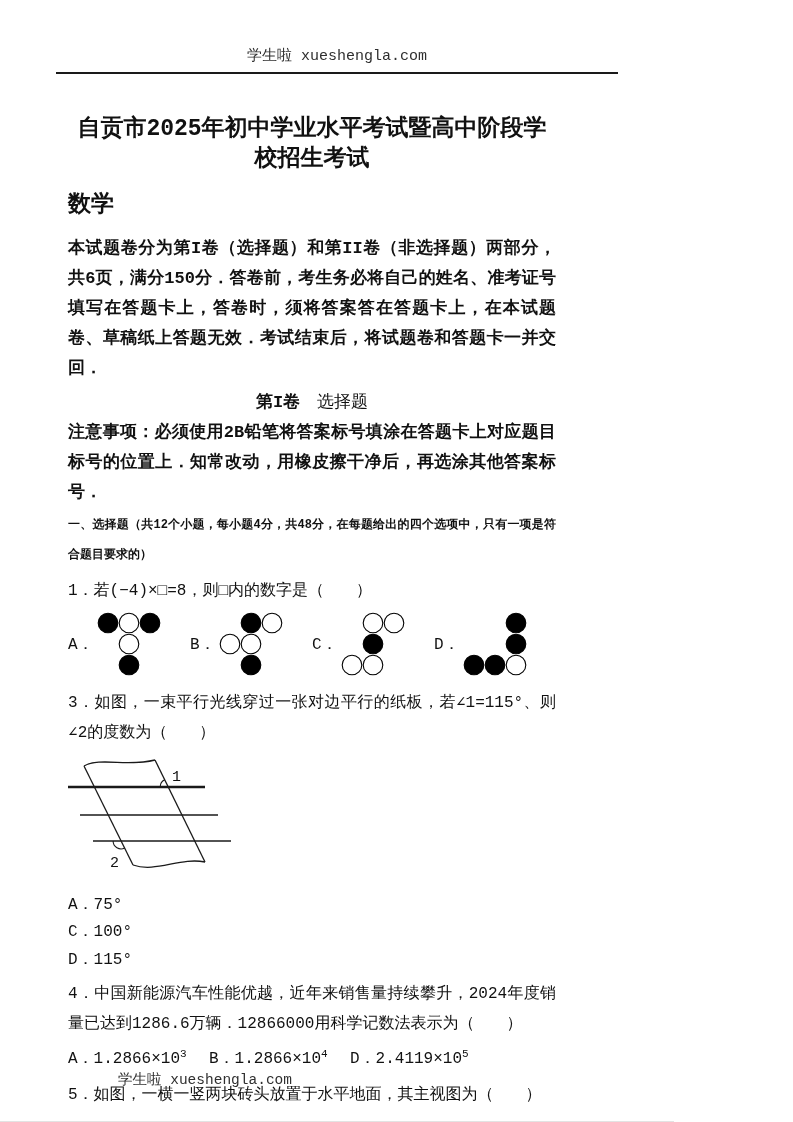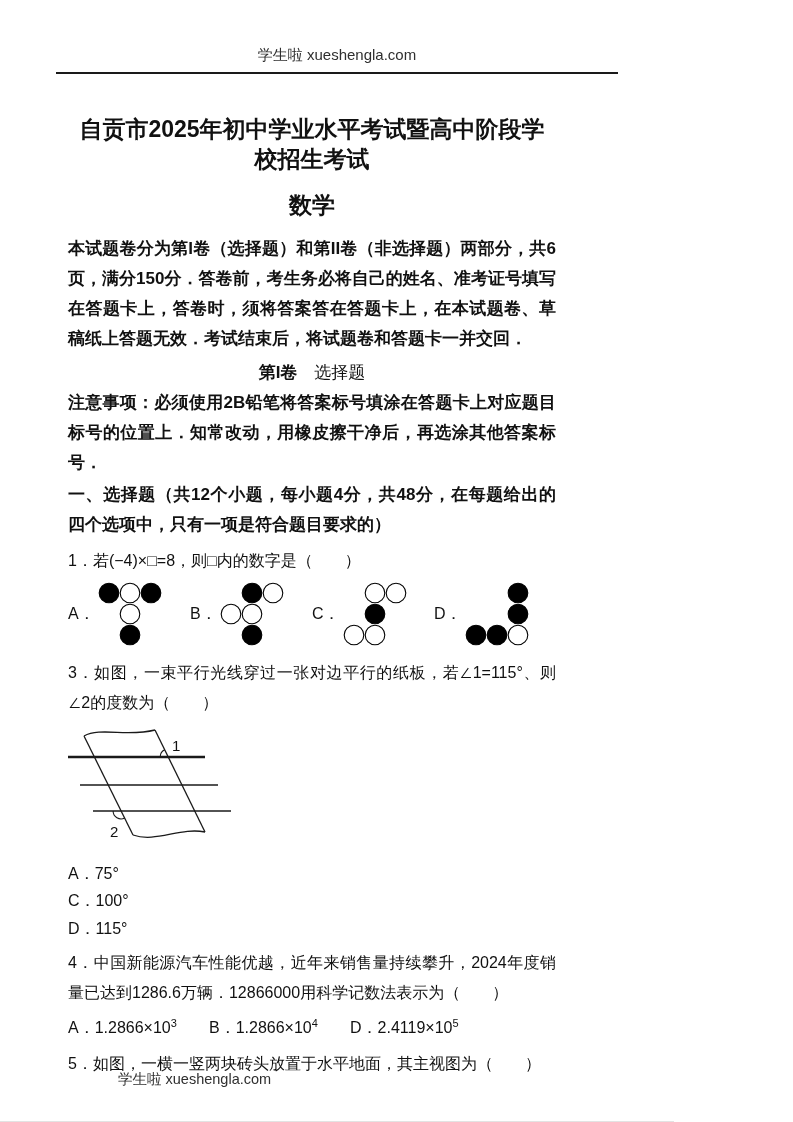--- a/index.html
+++ b/index.html
@@ -1,34 +1,34 @@
 <!DOCTYPE html>
 <html><head>
 <meta charset="utf-8">
 <style>
   * { margin:0; padding:0; box-sizing:border-box; }
   html,body { background:#ffffff; }
   .page {
     position:relative; width:674px; height:1122px; background:#ffffff;
-    font-family:Liberation Sans, sans-serif; color:#111111;
+    font-family:Liberation Mono, monospace; color:#111111;
     overflow:hidden; border-bottom:1px solid #e3e3e3;
   }
   .header {
     margin:0 56px; padding-top:46px; padding-bottom:7px;
     border-bottom:2px solid #1a1a1a; text-align:center;
     font-size:15px; color:#2f2f2f;
   }
   .content { padding:0 118px 0 68px; }
   .title { margin-top:40px; text-align:center; font-weight:bold; font-size:23px; line-height:30px; }
-  .subtitle { margin-top:16px; text-align:center; font-weight:bold; font-size:23px; line-height:30px; }
+  .subtitle { margin-top:16px; text-align:left; font-weight:bold; font-size:23px; line-height:30px; }
   .intro { margin-top:14px; font-weight:bold; font-size:17px; line-height:30px; text-align:justify; }
   .section-title { margin-top:4px; text-align:center; font-size:17px; line-height:30px; }
   .section-title .b { font-weight:bold; }
   .notice { font-weight:bold; font-size:17px; line-height:30px; text-align:justify; }
-  .part-heading { margin-top:2px; font-weight:bold; font-size:17px; line-height:30px; text-align:justify; }
+  .part-heading { margin-top:2px; font-weight:bold; font-size:12px; line-height:30px; text-align:justify; }
   .stem { font-size:16px; line-height:30px; text-align:justify; }
   .q1 { margin-top:6px; }
   .q2 { margin-top:12px; }
   .q3 { margin-top:12px; }
   .q4 { margin-top:8px; }
   .q5 { margin-top:10px; }
   .options { display:flex; font-size:16px; line-height:22px; }
   .options.o1 { margin-top:4px; }
   .options.o3 { margin-top:6px;flex-direction:column; }
   .options.o4 { margin-top:4px; }

